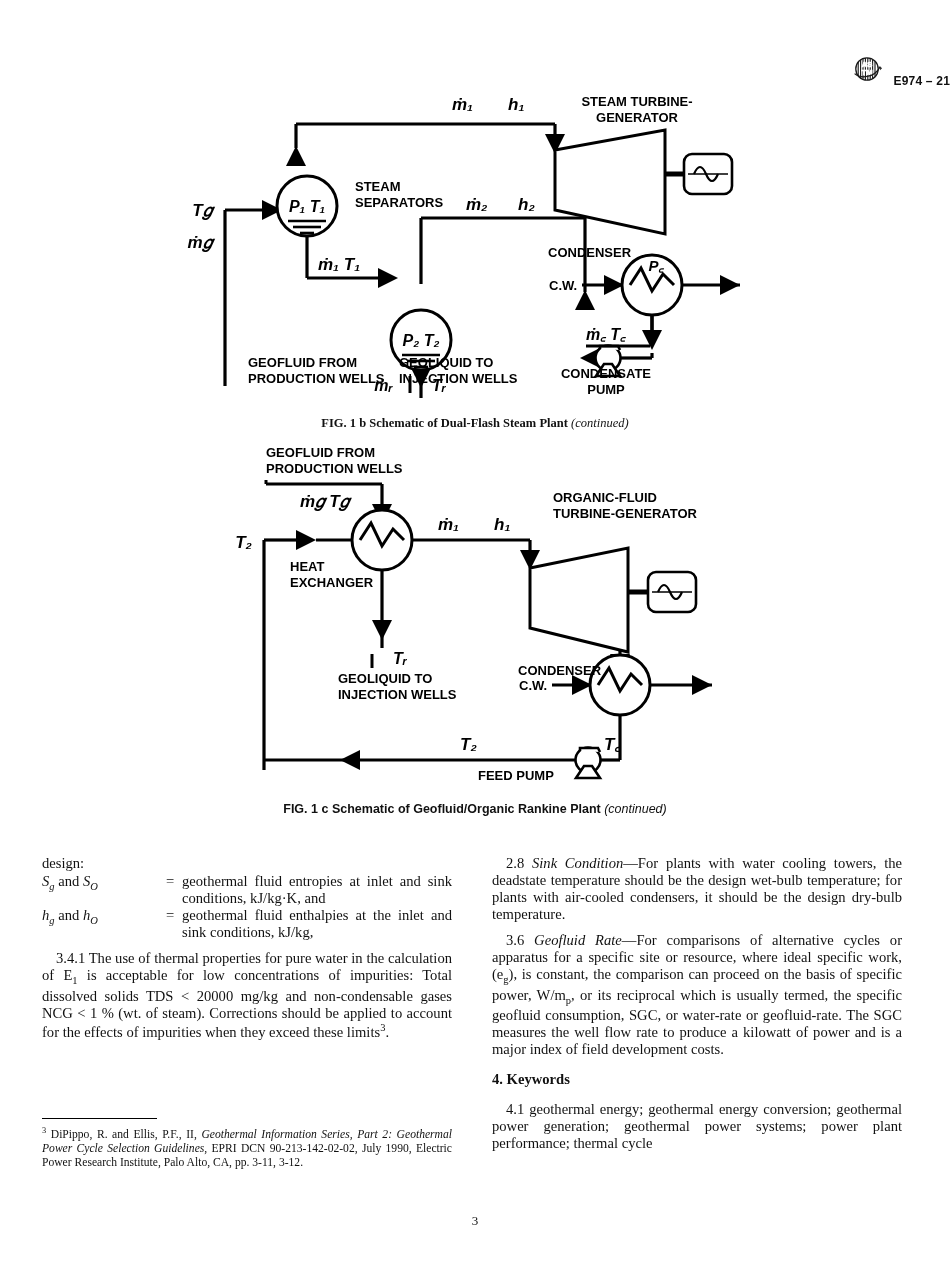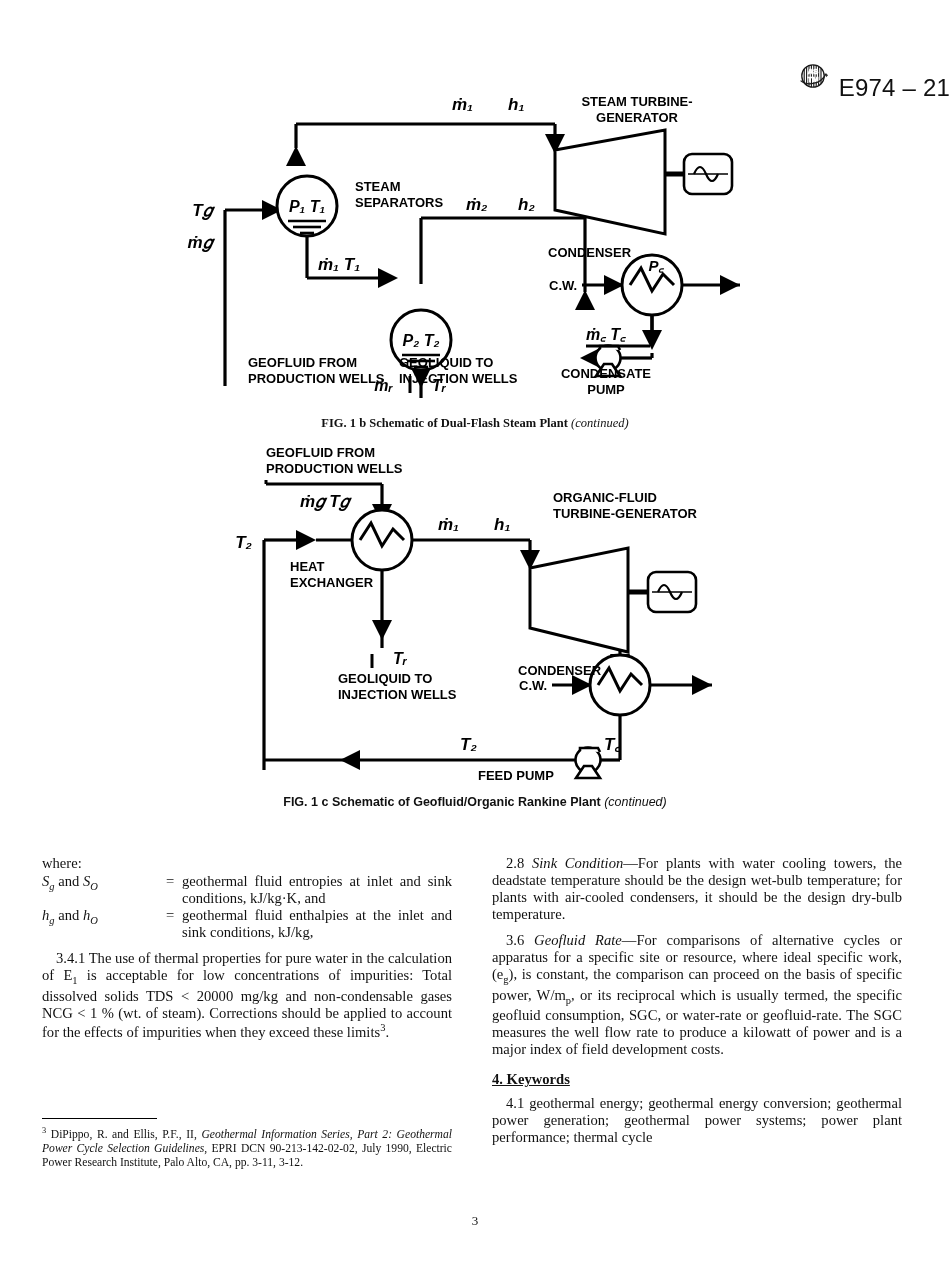--- a/index.html
+++ b/index.html
@@ -6,36 +6,36 @@
   body{
     width:950px;height:1272px;background:#ffffff;
     font-family:"Liberation Serif", serif;
     color:#111;position:relative;overflow:hidden;
   }
   .page{position:absolute;inset:0;}
 
   
   .hdr{position:absolute;top:50px;left:0;width:950px;display:flex;justify-content:flex-end;align-items:center;gap:10px;}
   .astm-logo{width:32px;height:32px;position:relative;display:inline-block;}
-  .hdr-title{font-family:"Liberation Sans",sans-serif;font-weight:normal;font-size:24px;letter-spacing:.2px;margin-top:24px;}
+  .hdr-title{font-family:"Liberation Sans",sans-serif;font-weight:bold;font-size:12px;letter-spacing:.2px;margin-top:24px;}
 
   
   .figwrap{position:absolute;left:0;width:950px;}
   .figcap{width:950px;text-align:center;font-family:"Liberation Sans",sans-serif;
           font-size:12.5px;font-weight:bold;}
   .figcap i{font-weight:normal;font-style:italic;}
 
   
   .cols{position:absolute;top:855px;left:0;width:950px;height:360px;}
   .col{position:absolute;top:0;width:410px;font-size:14.6px;line-height:1.17;}
   .col.left{left:42px;}
   .col.right{left:492px;}
   .col p{margin:0 0 0 0;text-align:justify;text-justify:inter-word;}
   .p-ind{text-indent:14px;margin-top:7px;}
-  .kw-head{font-weight:bold;margin-top:10px;text-decoration:underline;}
+  .kw-head{font-weight:bold;margin-top:10px;}
   .where{margin:0;}
   .deftab{border-collapse:collapse;margin-top:1px;}
   .deftab td{vertical-align:top;padding:0;font-size:14.6px;line-height:1.17;}
   .deftab td.sym{white-space:nowrap;padding-right:6px;width:118px;}
   .deftab td.eq{width:16px;}
   .deftab td.txt{text-align:justify;}
   i.it{font-style:italic;}
   sub{font-size:.72em;}
   sup{font-size:.72em;}
 
@@ -305,30 +305,30 @@
         <text x="518" y="235" font-size="13">CONDENSER</text>
         <text x="519" y="250" font-size="13">C.W.</text>
         <text x="460" y="310" font-size="17" font-style="italic">T₂</text>
         <text x="604" y="310" font-size="17" font-style="italic">T꜀</text>
         <text x="478" y="340" font-size="13">FEED PUMP</text>
       </g>
       <line x1="372" y1="214" x2="372" y2="228" stroke="#000" stroke-width="3"></line>
       <line x1="266" y1="44" x2="266" y2="40" stroke="#000" stroke-width="3"></line>
     </svg>
 
-    <div class="figcap" style="margin-top:10px;">
+    <div class="figcap" style="margin-top:17px;">
       <span>FIG. 1 c Schematic of Geofluid/Organic Rankine Plant</span>
       <i>(continued)</i>
     </div>
   </div>
 
   <div class="cols">
 
     <div class="col left">
-      <p class="where">where:</p>
+      <p class="where">design:</p>
 
       <table class="deftab">
         <tbody>
           <tr>
             <td class="sym"><i class="it">S<sub>g</sub></i> and <i class="it">S<sub>O</sub></i></td>
             <td class="eq">=</td>
             <td class="txt">geothermal fluid entropies at inlet and sink conditions, kJ/kg·K, and</td>
           </tr>
           <tr>
             <td class="sym"><i class="it">h<sub>g</sub></i> and <i class="it">h<sub>O</sub></i></td>
@@ -346,21 +346,21 @@
         <span>2.8</span>
         <i class="it">Sink Condition</i><span>—For plants with water cooling towers, the deadstate temperature should be the design wet-bulb temperature; for plants with air-cooled condensers, it should be the design dry-bulb temperature.</span>
       </p>
 
       <p class="p-ind" style="margin-top:9px;">
         <span>3.6</span>
         <i class="it">Geofluid Rate</i><span>—For comparisons of alternative cycles or apparatus for a specific site or resource, where ideal specific work, (e<sub>g</sub>), is constant, the comparison can proceed on the basis of specific power, W/m<sub>p</sub>, or its reciprocal which is usually termed, the specific geofluid consumption, SGC, or water-rate or geofluid-rate. The SGC measures the well flow rate to produce a kilowatt of power and is a major index of field development costs.</span>
       </p>
 
       <p class="kw-head" style="margin-top:13px;">4.  Keywords</p>
-      <p class="p-ind" style="margin-top:7px;">4.1  geothermal energy; geothermal energy conversion; geothermal power generation; geothermal power systems; power plant performance; thermal cycle</p>
+      <p class="p-ind" style="margin-top:13px;">4.1  geothermal energy; geothermal energy conversion; geothermal power generation; geothermal power systems; power plant performance; thermal cycle</p>
     </div>
   </div>
 
   <div class="fnote">
     <div class="rule"></div>
     <div>
       <sup>3</sup><span> DiPippo, R. and Ellis, P.F., II, <i class="it">Geothermal Information Series, Part 2: Geothermal Power Cycle Selection Guidelines</i>, EPRI DCN 90-213-142-02-02, July 1990, Electric Power Research Institute, Palo Alto, CA, pp. 3-11, 3-12.</span>
     </div>
   </div>
 

